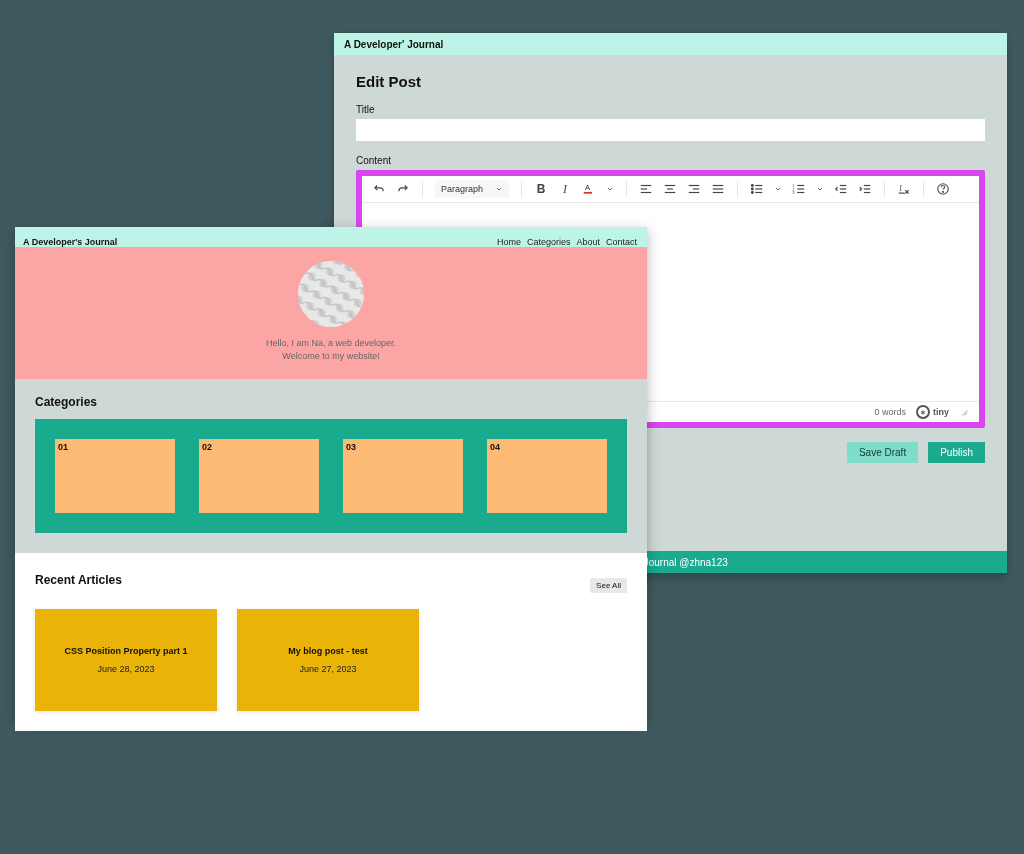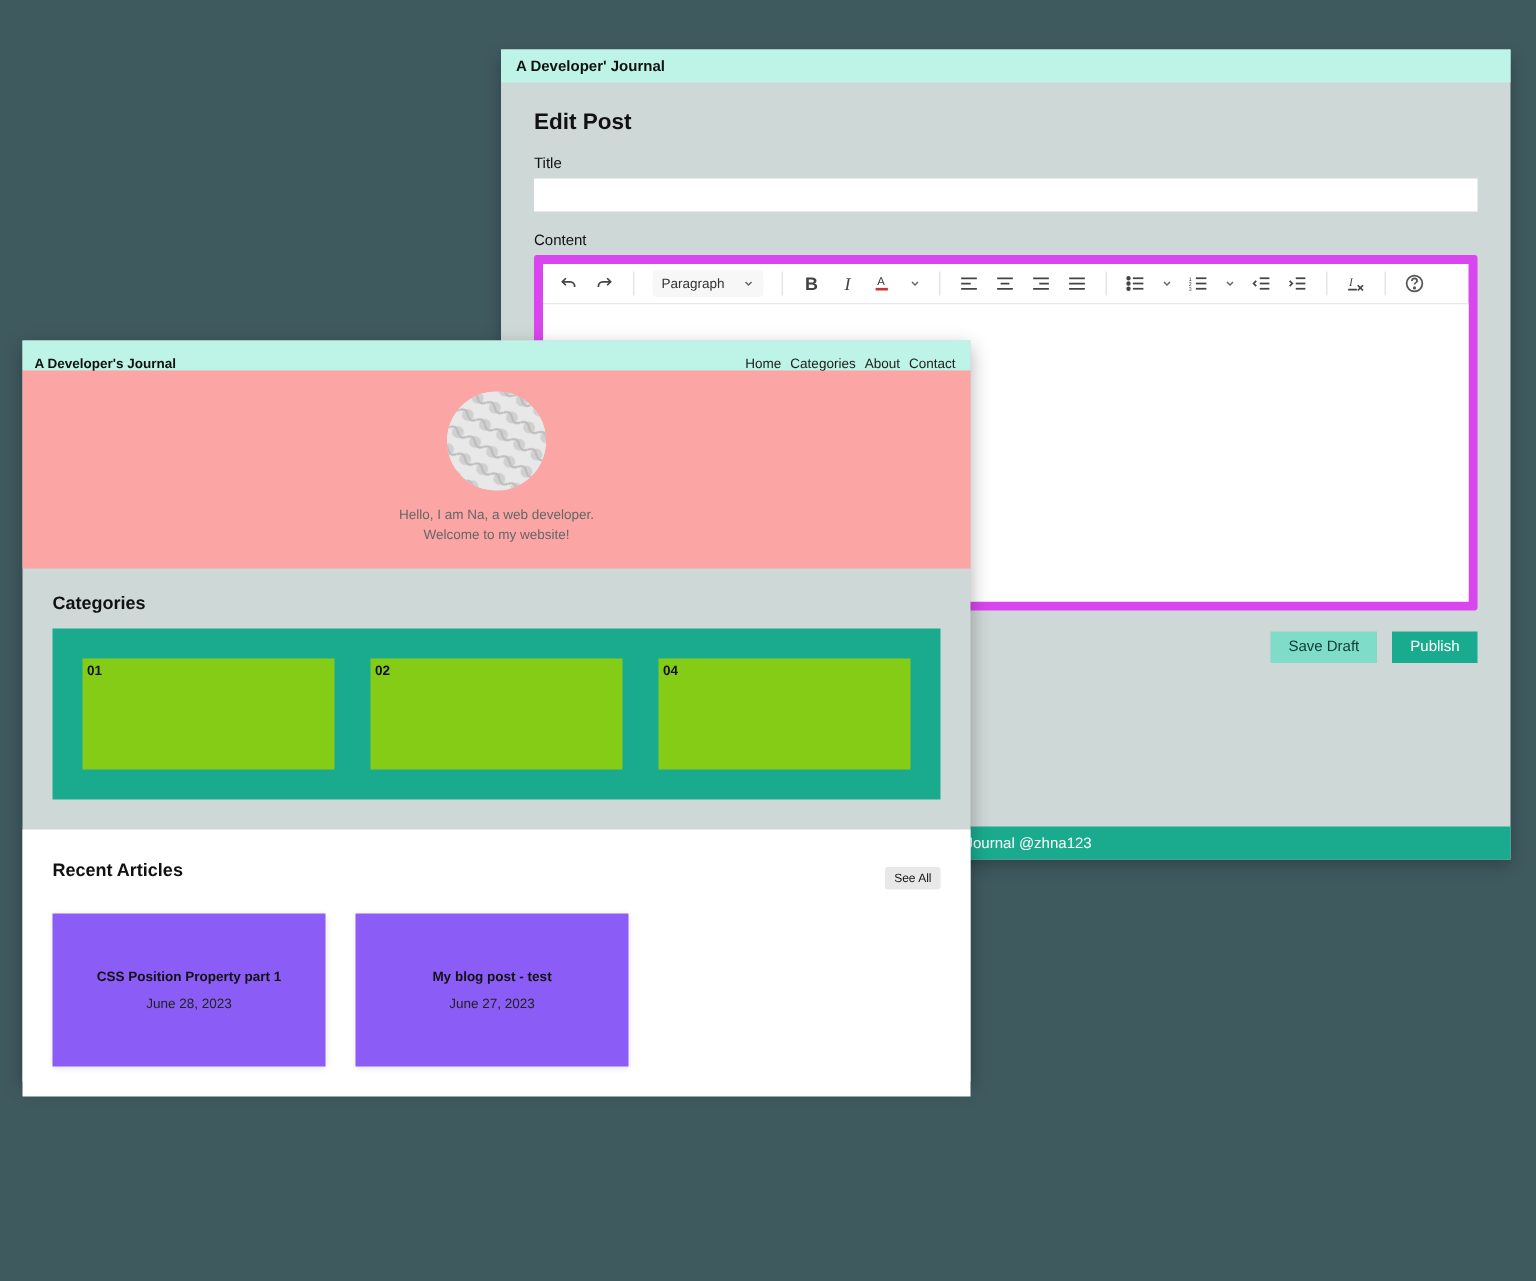--- a/index.html
+++ b/index.html
@@ -231,21 +231,21 @@
   }
   .cat-strip {
     background: #1aab8f;
     padding: 20px;
     display: flex;
     gap: 24px;
   }
   .cat-card {
     flex: 1;
     height: 74px;
-    background: #84cc16;
+    background: #fdba74;
     position: relative;
   }
   .cat-card .num {
     position: absolute;
     top: 3px;
     left: 3px;
     font-size: 9px;
     font-weight: 700;
   }
 
@@ -266,21 +266,21 @@
     cursor: pointer;
   }
   .articles-row {
     display: flex;
     gap: 20px;
     margin-top: 12px;
   }
   .article-card {
     width: 182px;
     height: 102px;
-    background: #8b5cf6;
+    background: #eab308;
     box-shadow: 0 1px 4px rgba(0,0,0,0.12);
     display: flex;
     flex-direction: column;
     align-items: center;
     justify-content: center;
   }
   .article-card .title {
     font-size: 9px;
     font-weight: 700;
   }
@@ -442,20 +442,31 @@
             <svg viewBox="0 0 24 24" stroke="#555" stroke-width="2" fill="none">
                 <circle cx="12" cy="12" r="9"></circle>
                 <path d="M9 9a3 3 0 116 0c0 2-3 2-3 4"></path>
                 <circle cx="12" cy="17" r="0.8" fill="#555"></circle>
               </svg>
           </span>
         </div>
 
         <div class="editor-area" contenteditable="true" style=""></div>
 
+        <div class="editor-footer">
+          <span>0 words</span>
+          <span class="tiny-logo">
+            <span class="dot">✶</span>
+            <span>tiny</span>
+          </span>
+          <svg width="10" height="10" viewBox="0 0 24 24" stroke="#888" stroke-width="2" fill="none">
+              <line x1="8" y1="20" x2="20" y2="8"></line>
+              <line x1="14" y1="20" x2="20" y2="14"></line>
+            </svg>
+        </div>
       </div>
     </div>
 
     <div class="action-row">
       <button class="btn btn-draft">Save Draft</button>
       <button class="btn btn-publish">Publish</button>
     </div>
   </div>
 
   <div class="edit-footerbar">
@@ -496,20 +507,23 @@
   <div class="cat-block">
     <h3>Categories</h3>
     <div class="cat-strip">
       <div class="cat-card">
           <span class="num">01</span>
         </div>
       <div class="cat-card">
           <span class="num">02</span>
         </div>
       <div class="cat-card">
+          <span class="num">03</span>
+        </div>
+      <div class="cat-card">
           <span class="num">04</span>
         </div>
     </div>
   </div>
 
   <div class="articles-block">
     <div class="articles-head">
       <h3>Recent Articles</h3>
       <span class="see-all">See All</span>
     </div>

